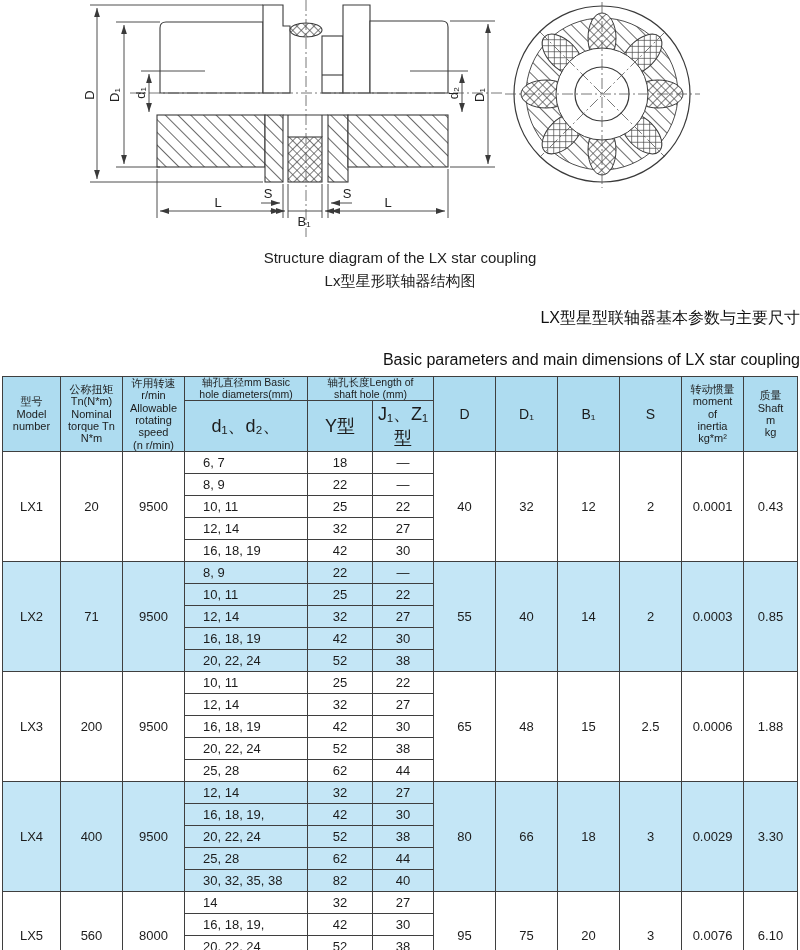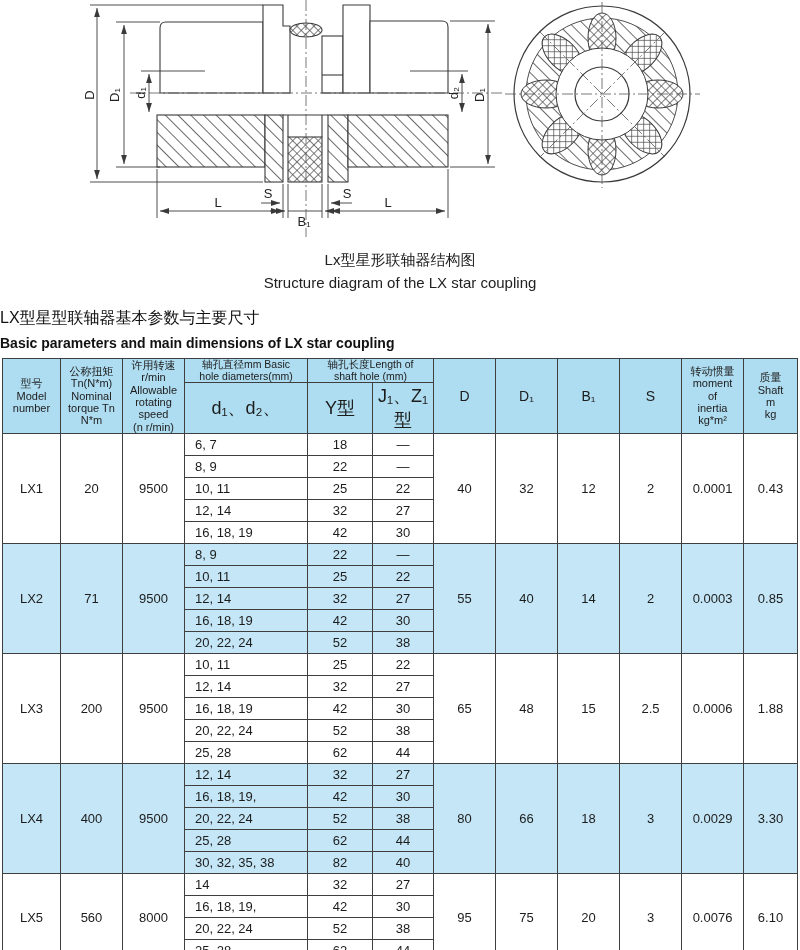--- a/index.html
+++ b/index.html
@@ -2,34 +2,34 @@
 <html><head>
 <meta charset="utf-8">
 <style>
   html,body{margin:0;padding:0;background:#ffffff;}
   body{width:800px;height:950px;font-family:"Liberation Sans",sans-serif;color:#1c1c1c;}
   .page{position:relative;width:800px;height:950px;overflow:hidden;background:#fff;}
   svg{display:block;}
   .cap{width:100%;text-align:center;font-size:15px;color:#222;}
   .cap.zh{margin-top:6px;}
   .cap.en{margin-top:4px;}
-  .ttl{width:100%;text-align:left;color:#111;}
+  .ttl{width:100%;text-align:right;color:#111;}
   .ttl.zh{margin-top:17px;font-size:16px;}
-  .ttl.en{margin-top:6px;font-size:14px;font-weight:bold;}
+  .ttl.en{margin-top:22px;font-size:16px;}
   table.params{border-collapse:collapse;table-layout:fixed;width:795px;margin:7px 0 0 2px;}
   table.params th,table.params td{border:1px solid #3f3f3f;text-align:center;padding:0;overflow:hidden;}
   thead th{background:#aedcf0;font-weight:normal;white-space:pre-line;}
   tr.hr1{height:21px;}
   tr.hr2{height:46px;}
   th.vh{font-size:11px;line-height:1.12;}
   th.gh{font-size:10.5px;line-height:1.08;}
   th.sub{font-size:18px;}
   th.bigsym{font-size:14px;}
   tbody td{height:21px;font-size:13px;line-height:21px;}
-  tbody td.dcol{text-align:left;padding-left:10px;}
+  tbody td.dcol{text-align:left;padding-left:18px;}
   tbody.shade td{background:#c4e6f6;}
   tbody.plain td{background:#ffffff;}
 </style>
 </head>
 <body>
 
 <div class="page">
 
   <svg width="800" height="245" viewBox="0 0 800 245">
     <defs>
@@ -158,22 +158,22 @@
       <circle cx="602" cy="94" r="27" fill="#ffffff" stroke-width="1.2"></circle>
       <g stroke="#555555" stroke-width="0.8" stroke-dasharray="11 3 2 3">
         <line x1="505" y1="94" x2="700" y2="94"></line>
         <line x1="602" y1="2" x2="602" y2="188"></line>
         <line x1="540" y1="32" x2="665" y2="157"></line>
         <line x1="665" y1="32" x2="540" y2="157"></line>
       </g>
     </g>
   </svg>
 
+  <div class="cap en">Structure diagram of the LX star coupling</div>
   <div class="cap zh">Lx型星形联轴器结构图</div>
-  <div class="cap en">Structure diagram of the LX star coupling</div>
   <div class="ttl zh">LX型星型联轴器基本参数与主要尺寸</div>
   <div class="ttl en">Basic parameters and main dimensions of LX star coupling</div>
 
   <table class="params">
     <colgroup>
       <col style="width:58px">
         <col style="width:62px">
         <col style="width:62px">
       <col style="width:123px">
         <col style="width:65px">

